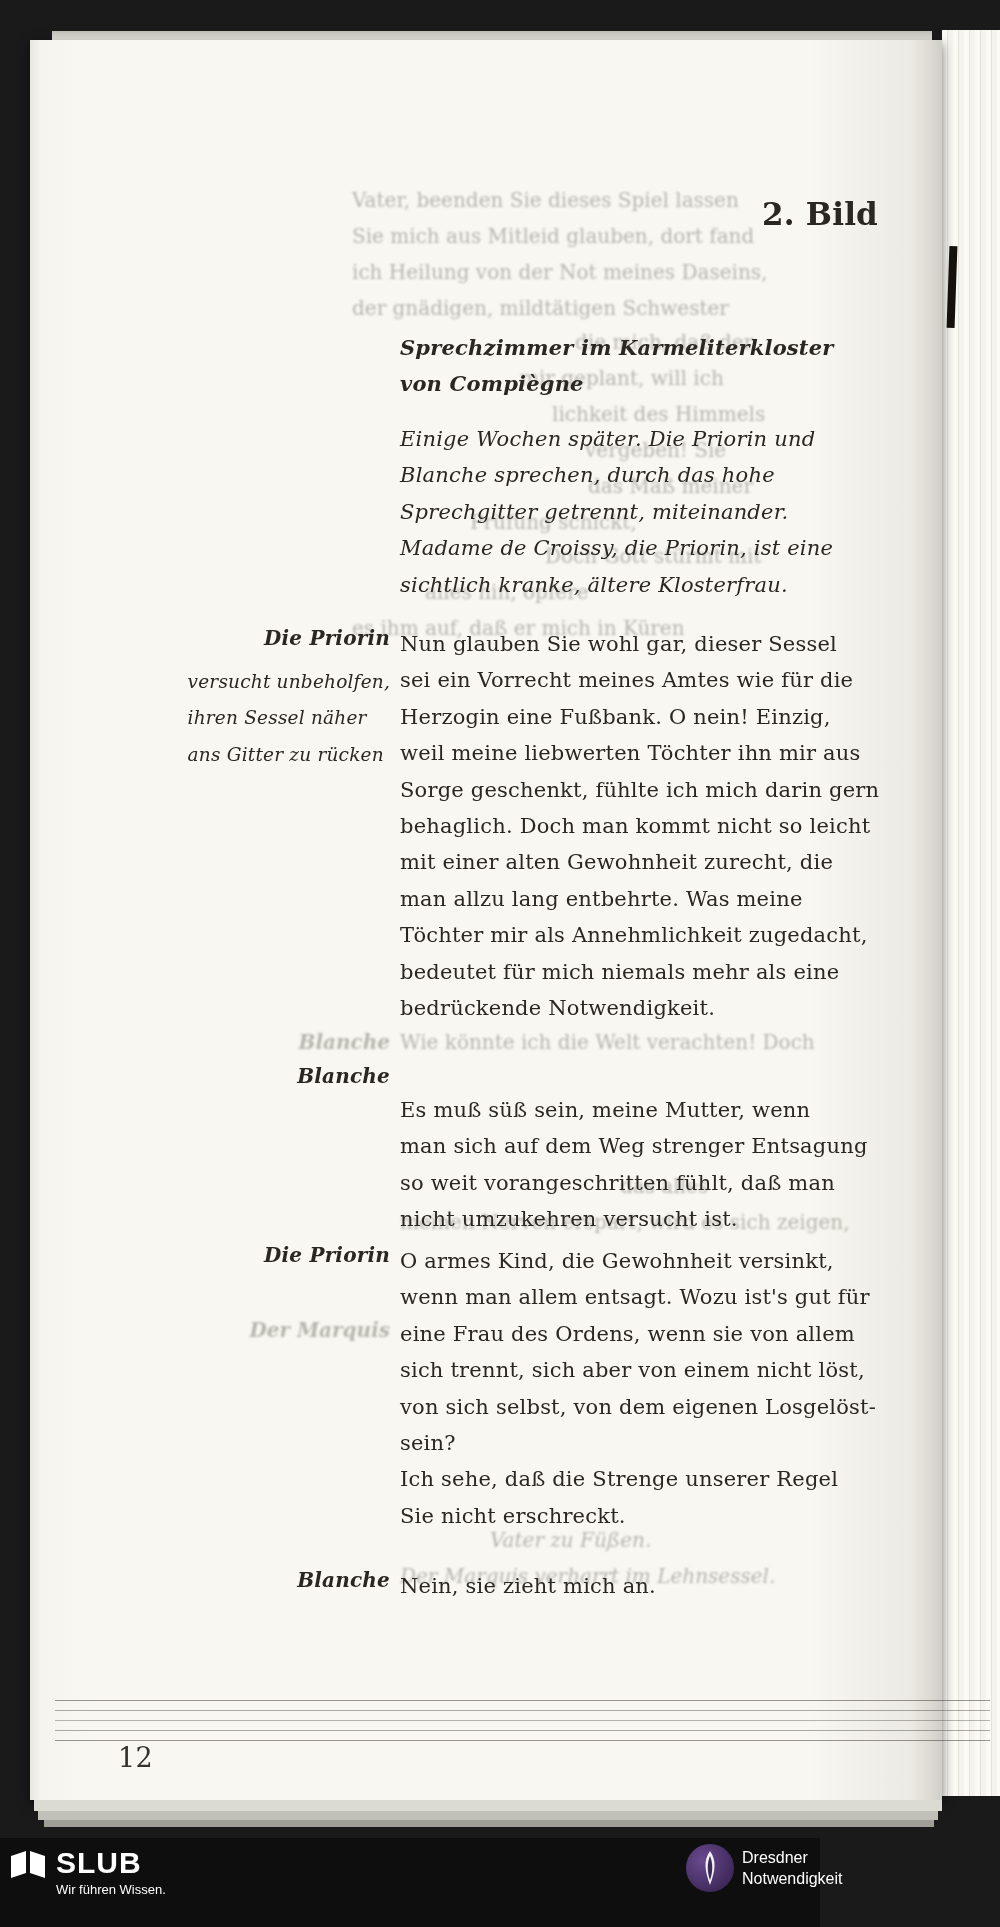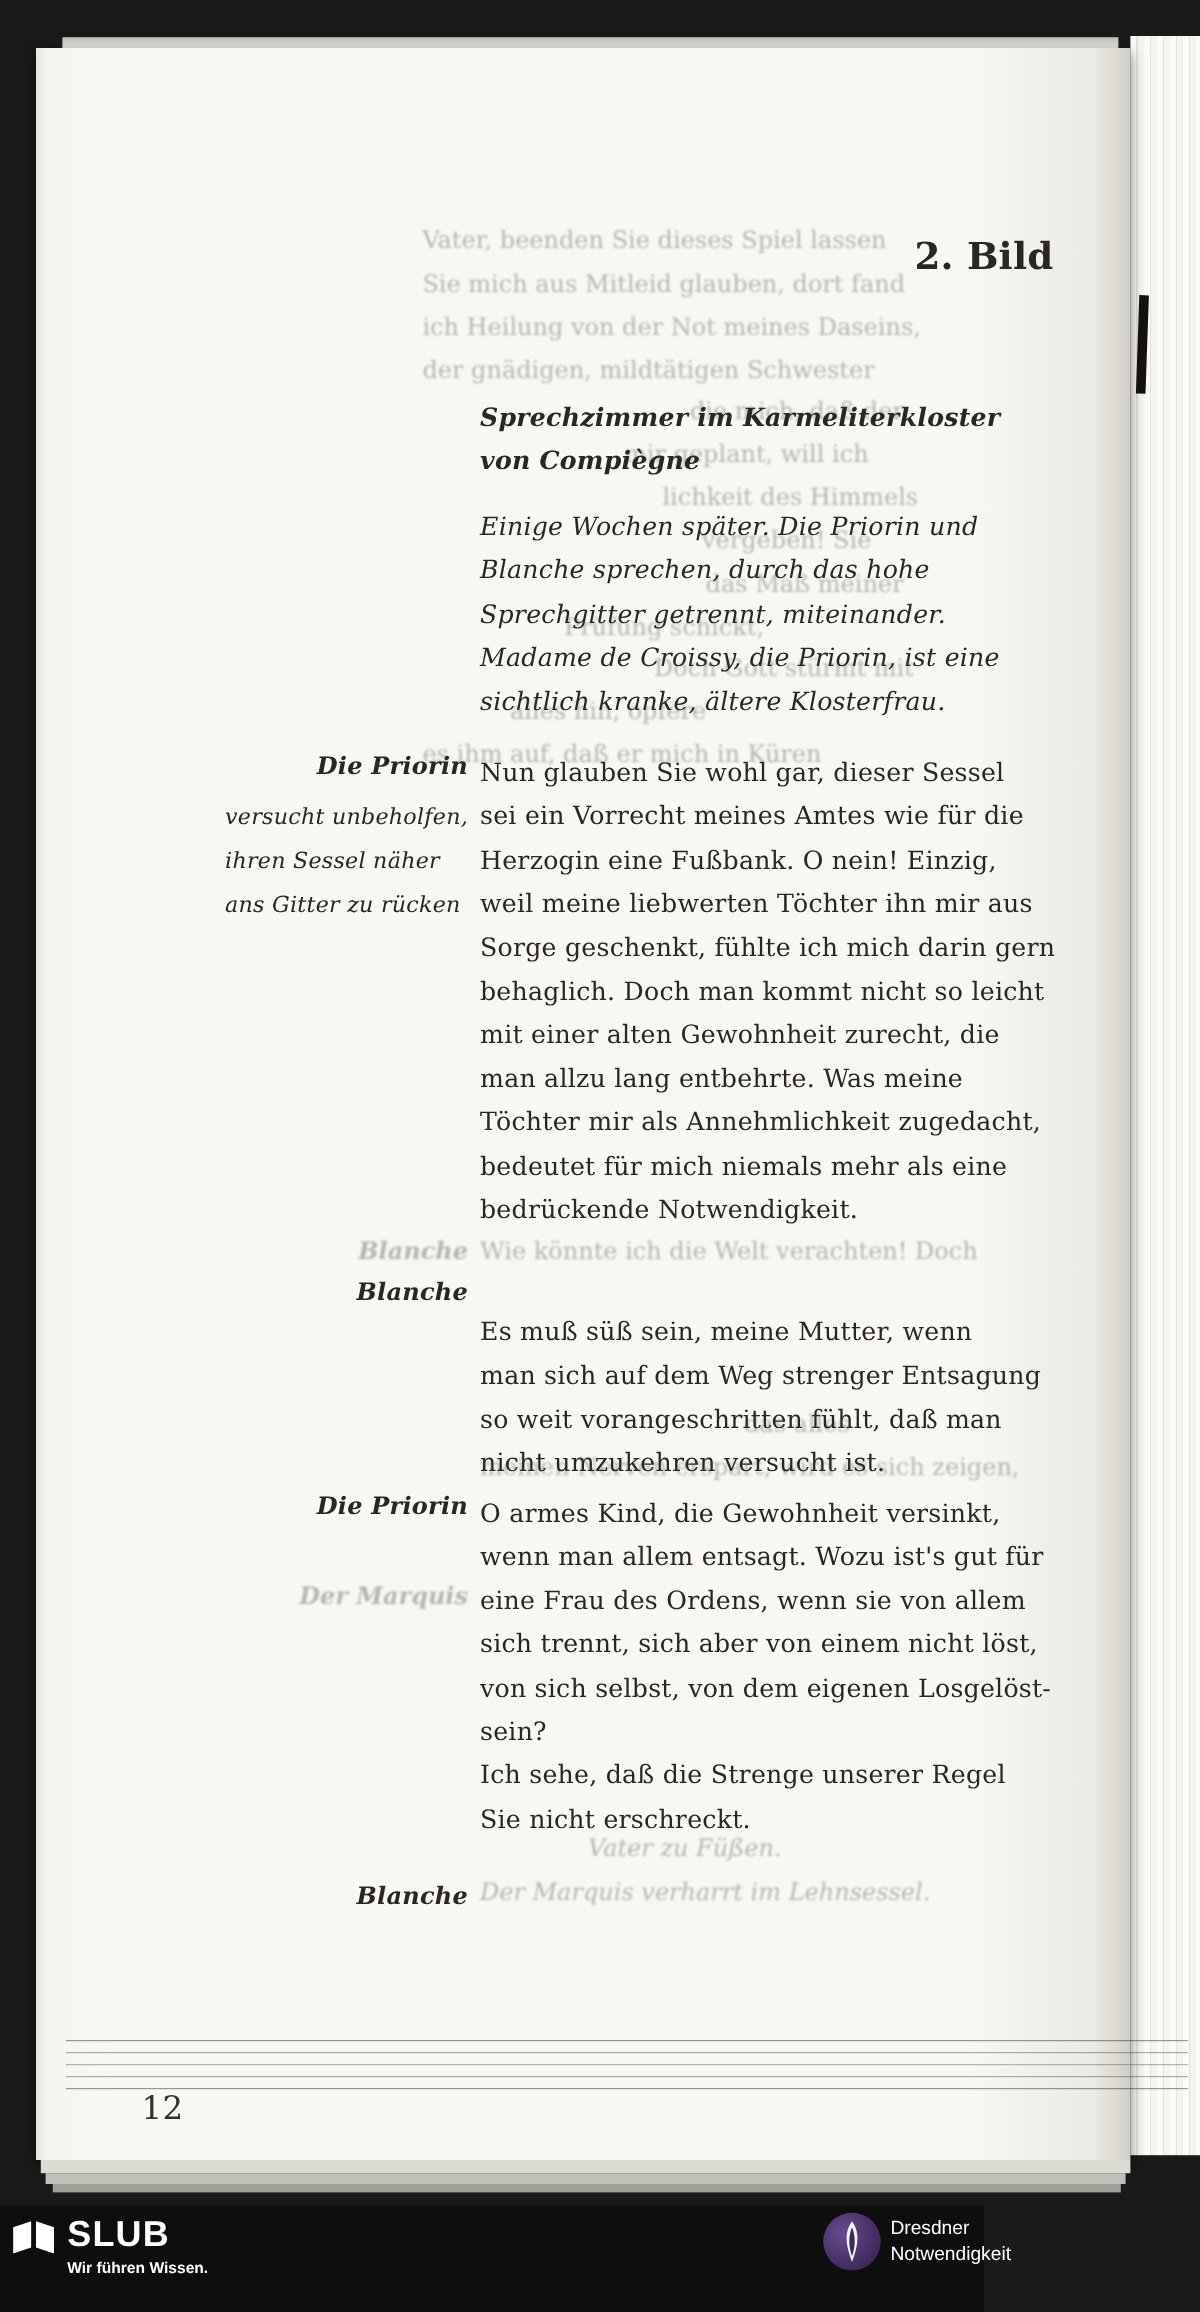--- a/index.html
+++ b/index.html
@@ -33,21 +33,21 @@
   .page-num{left:118px;top:1742px;font-size:27px;color:#34312c;}
   
   .ghost{position:absolute;white-space:pre;font-size:20px;color:#8b8a80;opacity:.6;
       filter:blur(1px);z-index:3;}
   .gb{font-weight:bold}.gi{font-style:italic}.gr{text-align:right;}
   
   .footer{position:absolute;left:0;top:1838px;width:820px;height:89px;background:#0e0e0e;
       font-family:"Liberation Sans",sans-serif;color:#fff;z-index:10;}
   .slub{position:absolute;left:10px;top:8px;display:flex;align-items:flex-start;}
   .slub-word{font-size:30px;font-weight:bold;letter-spacing:1px;line-height:34px;}
-  .slub-tag{font-size:13px;font-weight:bold;margin-top:2px;}
+  .slub-tag{font-size:13px;font-weight:normal;margin-top:2px;}
   .partner{position:absolute;left:686px;top:6px;display:flex;align-items:center;gap:8px;justify-content:space-between;}
   .partner-circle{width:48px;height:48px;border-radius:50%;
       background:radial-gradient(circle at 35% 35%,#6a4a8f,#2e1d47);display:flex;
       align-items:center;justify-content:center;}
   .partner-name{font-size:16px;line-height:21px;}
 </style>
 </head>
 <body>
 
 <div id="stage">
@@ -120,20 +120,21 @@
   <div class="txt speech" style="top:1243px">O armes Kind, die Gewohnheit versinkt,
 wenn man allem entsagt. Wozu ist's gut für
 eine Frau des Ordens, wenn sie von allem
 sich trennt, sich aber von einem nicht löst,
 von sich selbst, von dem eigenen Losgelöst-
 sein?
 Ich sehe, daß die Strenge unserer Regel
 Sie nicht erschreckt.</div>
 
   <div class="txt speaker" style="top:1568px">Blanche</div>
+  <div class="txt speech" style="top:1568px">Nein, sie zieht mich an.</div>
 
   <div class="rule" style="top:1700px"></div>
   <div class="rule" style="top:1710px;opacity:.8"></div>
   <div class="rule" style="top:1720px;opacity:.7"></div>
   <div class="rule" style="top:1730px;opacity:.8"></div>
   <div class="rule" style="top:1740px"></div>
 
   <div class="txt page-num">12</div>
 
   <div class="footer">

